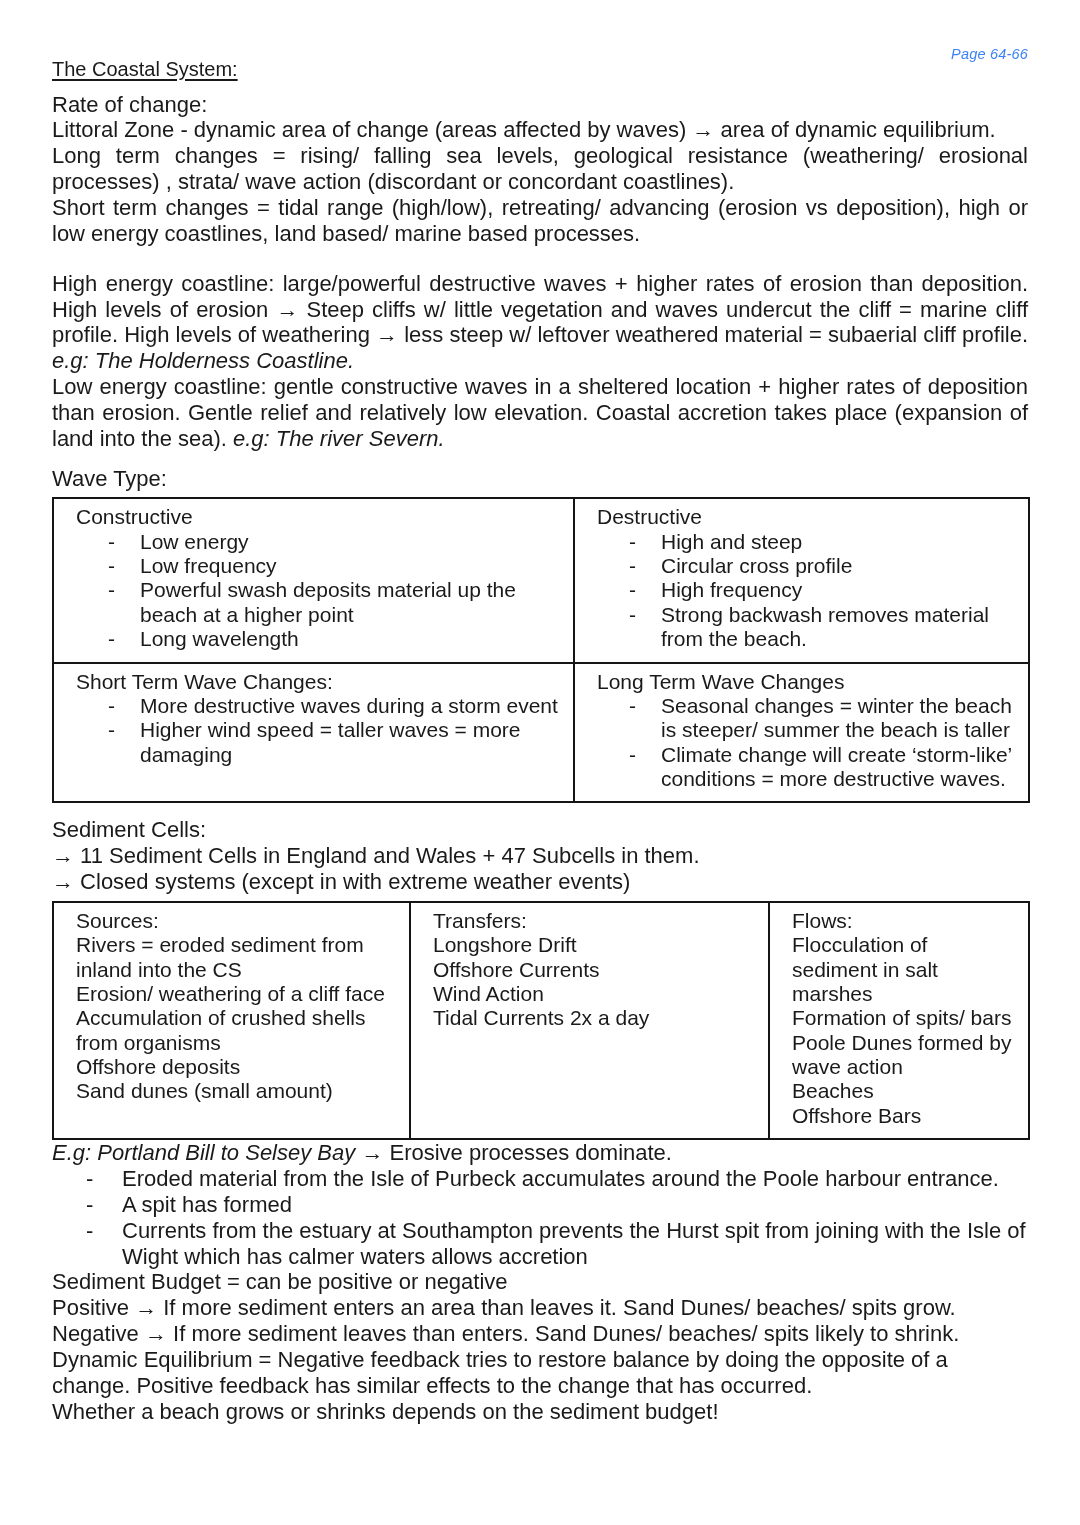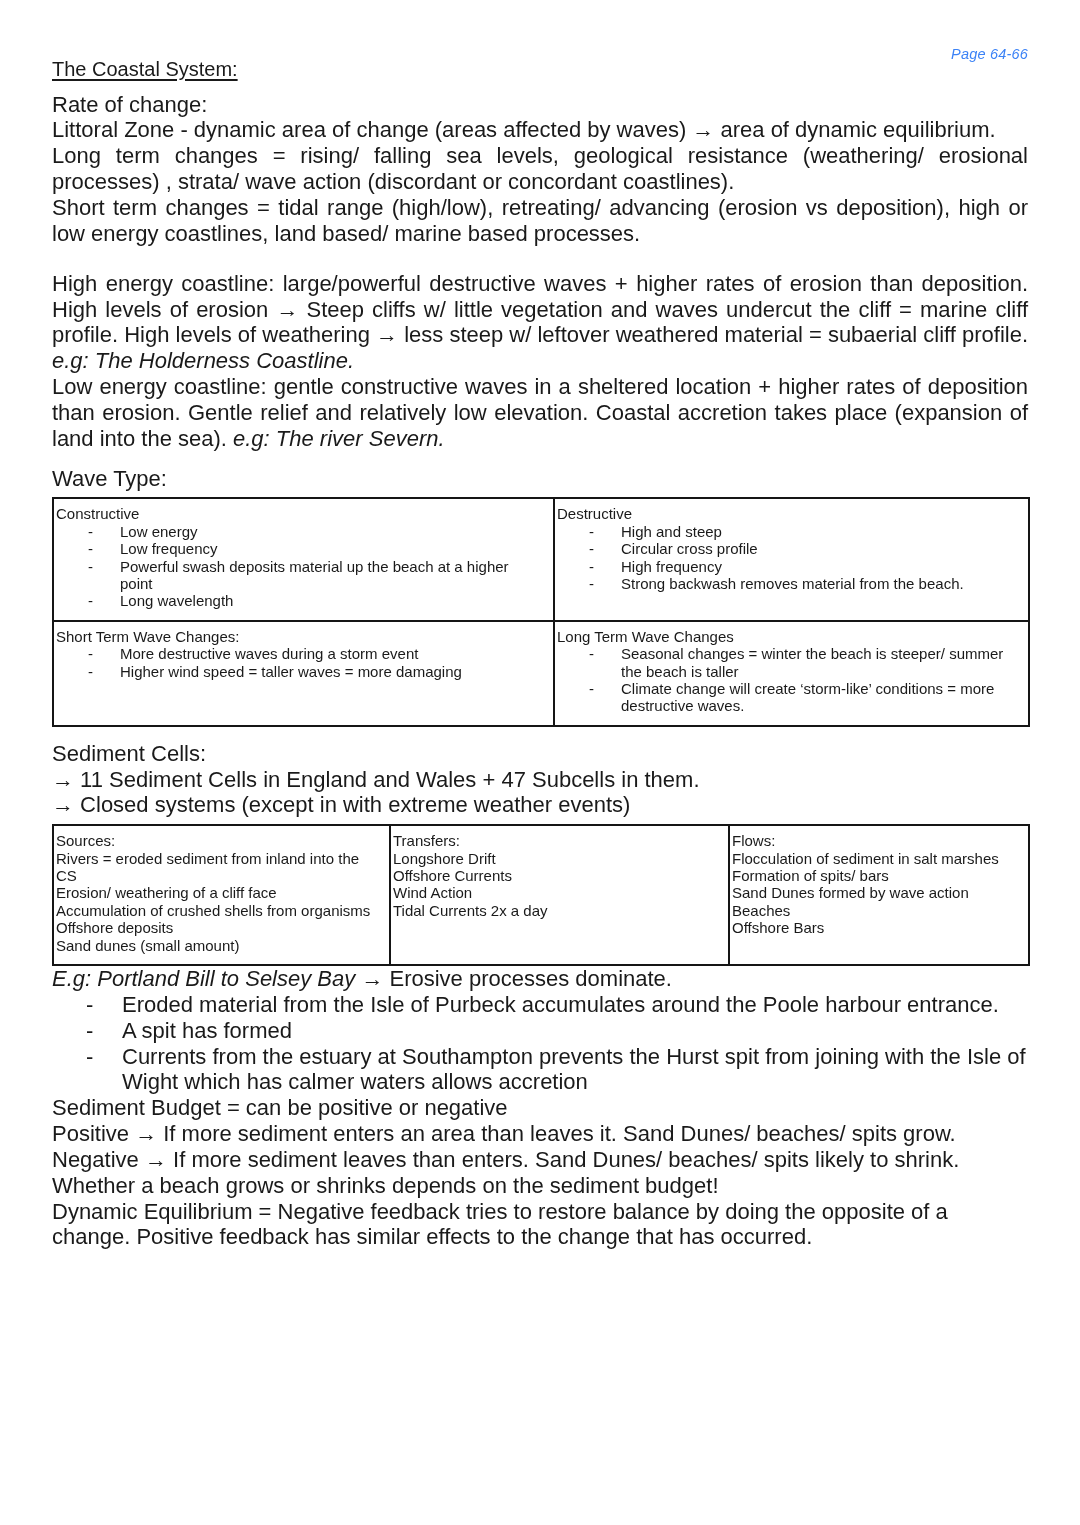--- a/index.html
+++ b/index.html
@@ -54,22 +54,22 @@
   
   table.nt {
     border-collapse: collapse;
     width: 978px;
     margin: 6px 0 0 0;
     table-layout: fixed;
   }
   table.nt td {
     border: 2.5px solid #151515;
     vertical-align: top;
-    padding: 6px 10px 10px 2px;
-    font-size: 15px;
+    padding: 6px 10px 10px 22px;
+    font-size: 21px;
     line-height: 1.16;
     margin-left: 16px;
   }
   .cellhead { display: block; }
   ul.dash {
     list-style: none;
     margin: 0;
     padding: 0 0 0 26px;
   }
   ul.dash li {
@@ -188,36 +188,36 @@
             <div>Offshore Currents</div>
             <div>Wind Action</div>
             <div>Tidal Currents 2x a day</div>
           </div>
         </td>
         <td>
           <div class="plain-list">
             <div>Flows:</div>
             <div>Flocculation of sediment in salt marshes</div>
             <div>Formation of spits/ bars</div>
-            <div>Sand Dunes formed by wave action</div>
+            <div>Poole Dunes formed by wave action</div>
             <div>Beaches</div>
             <div>Offshore Bars</div>
           </div>
         </td>
       </tr>
     </tbody>
   </table>
 
   <p class="line nojustify"><span class="italic">E.g: Portland Bill to Selsey Bay</span><span> → Erosive processes dominate.</span></p>
 
   <ul class="dash outer">
     <li>Eroded material from the Isle of Purbeck accumulates around the Poole harbour entrance.</li>
     <li class="nojust">A spit has formed</li>
     <li class="nojust">Currents from the estuary at Southampton prevents the Hurst spit from joining with the Isle of Wight which has calmer waters allows accretion</li>
   </ul>
 
   <p class="line nojustify">Sediment Budget = can be positive or negative</p>
   <p class="line nojustify">Positive → If more sediment enters an area than leaves it. Sand Dunes/ beaches/ spits grow.</p>
   <p class="line nojustify">Negative → If more sediment leaves than enters. Sand Dunes/ beaches/ spits likely to shrink.</p>
+  <p class="line nojustify">Dynamic Equilibrium = Negative feedback tries to restore balance by doing the opposite of a change. Positive feedback has similar effects to the change that has occurred.</p>
   <p class="line nojustify">Whether a beach grows or shrinks depends on the sediment budget!</p>
-  <p class="line nojustify">Dynamic Equilibrium = Negative feedback tries to restore balance by doing the opposite of a change. Positive feedback has similar effects to the change that has occurred.</p>
 
 </div>
 
 </body></html>

